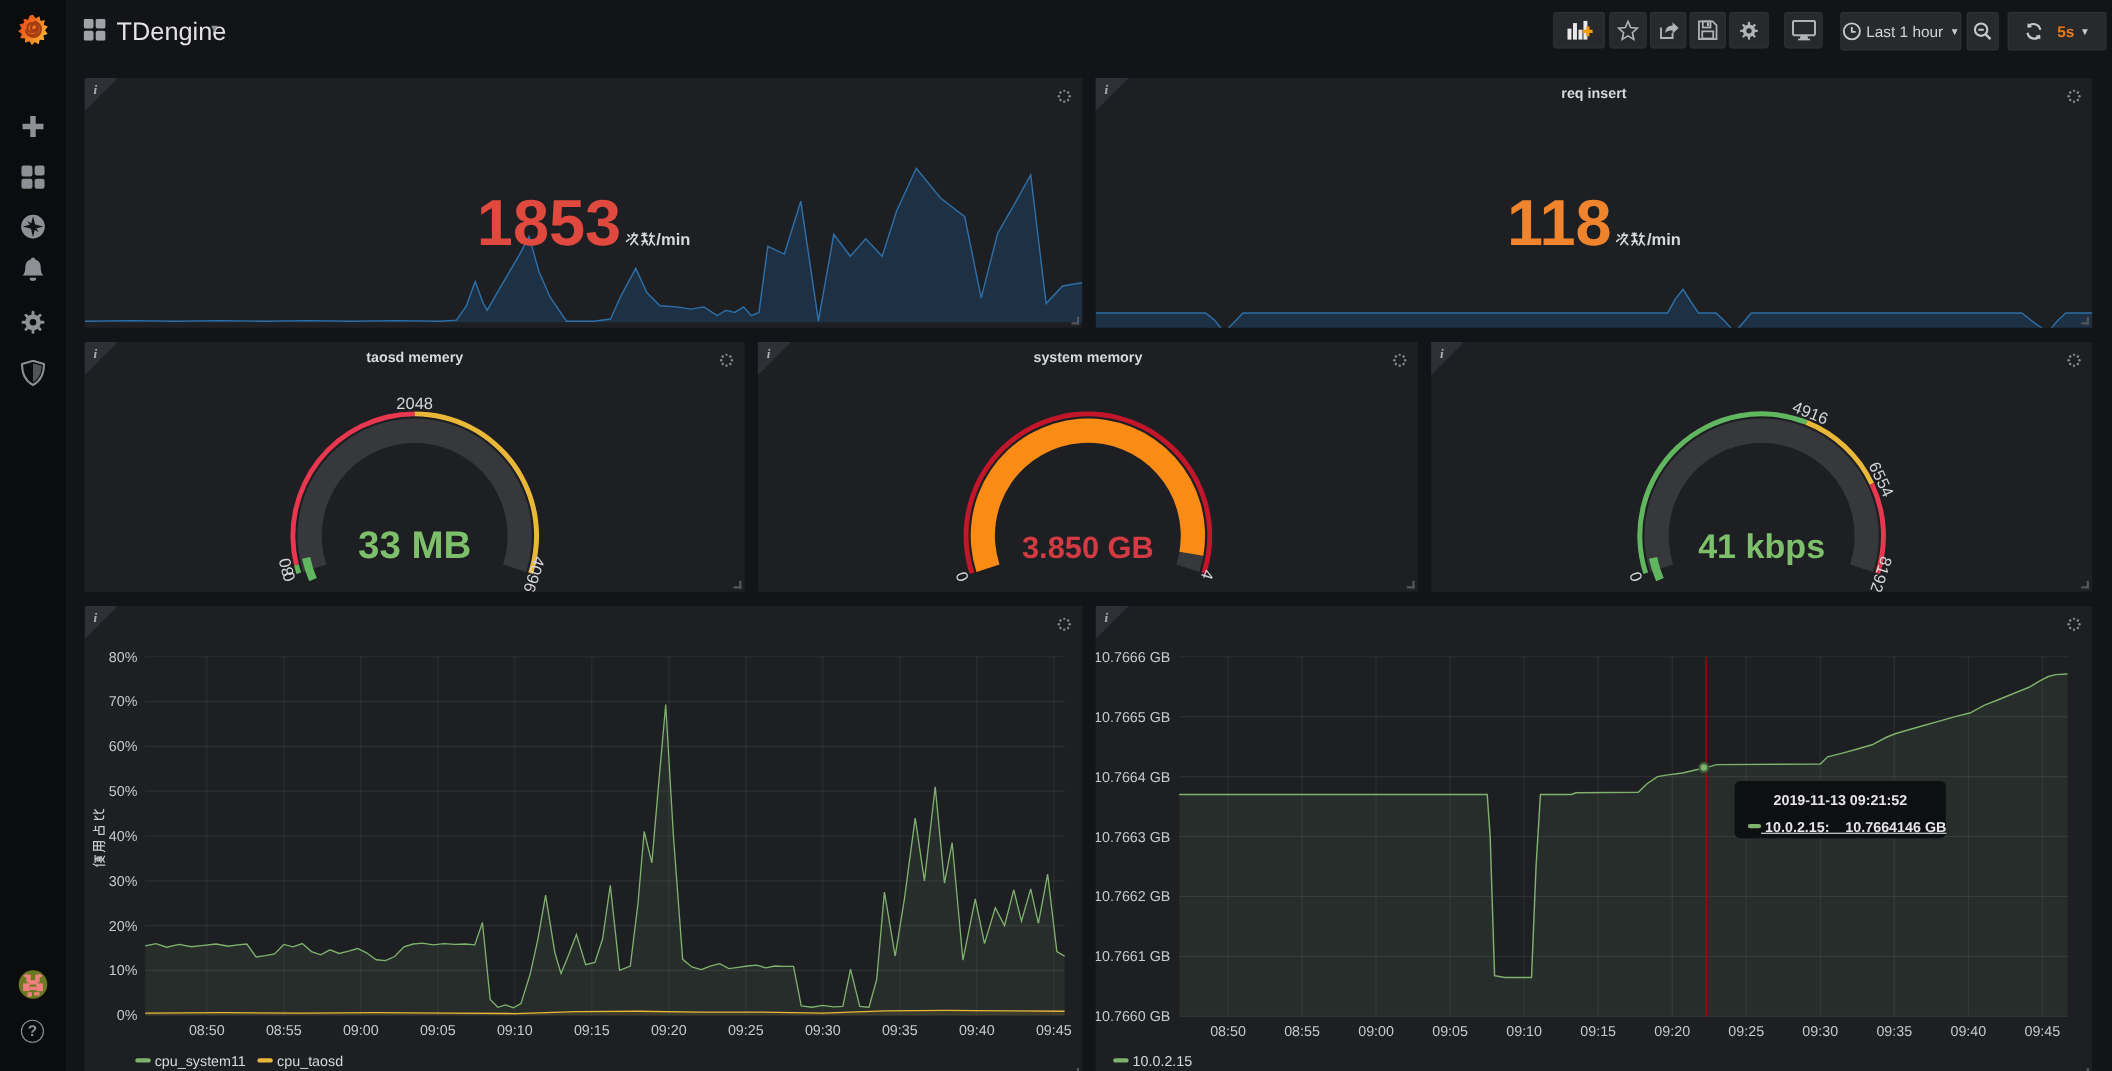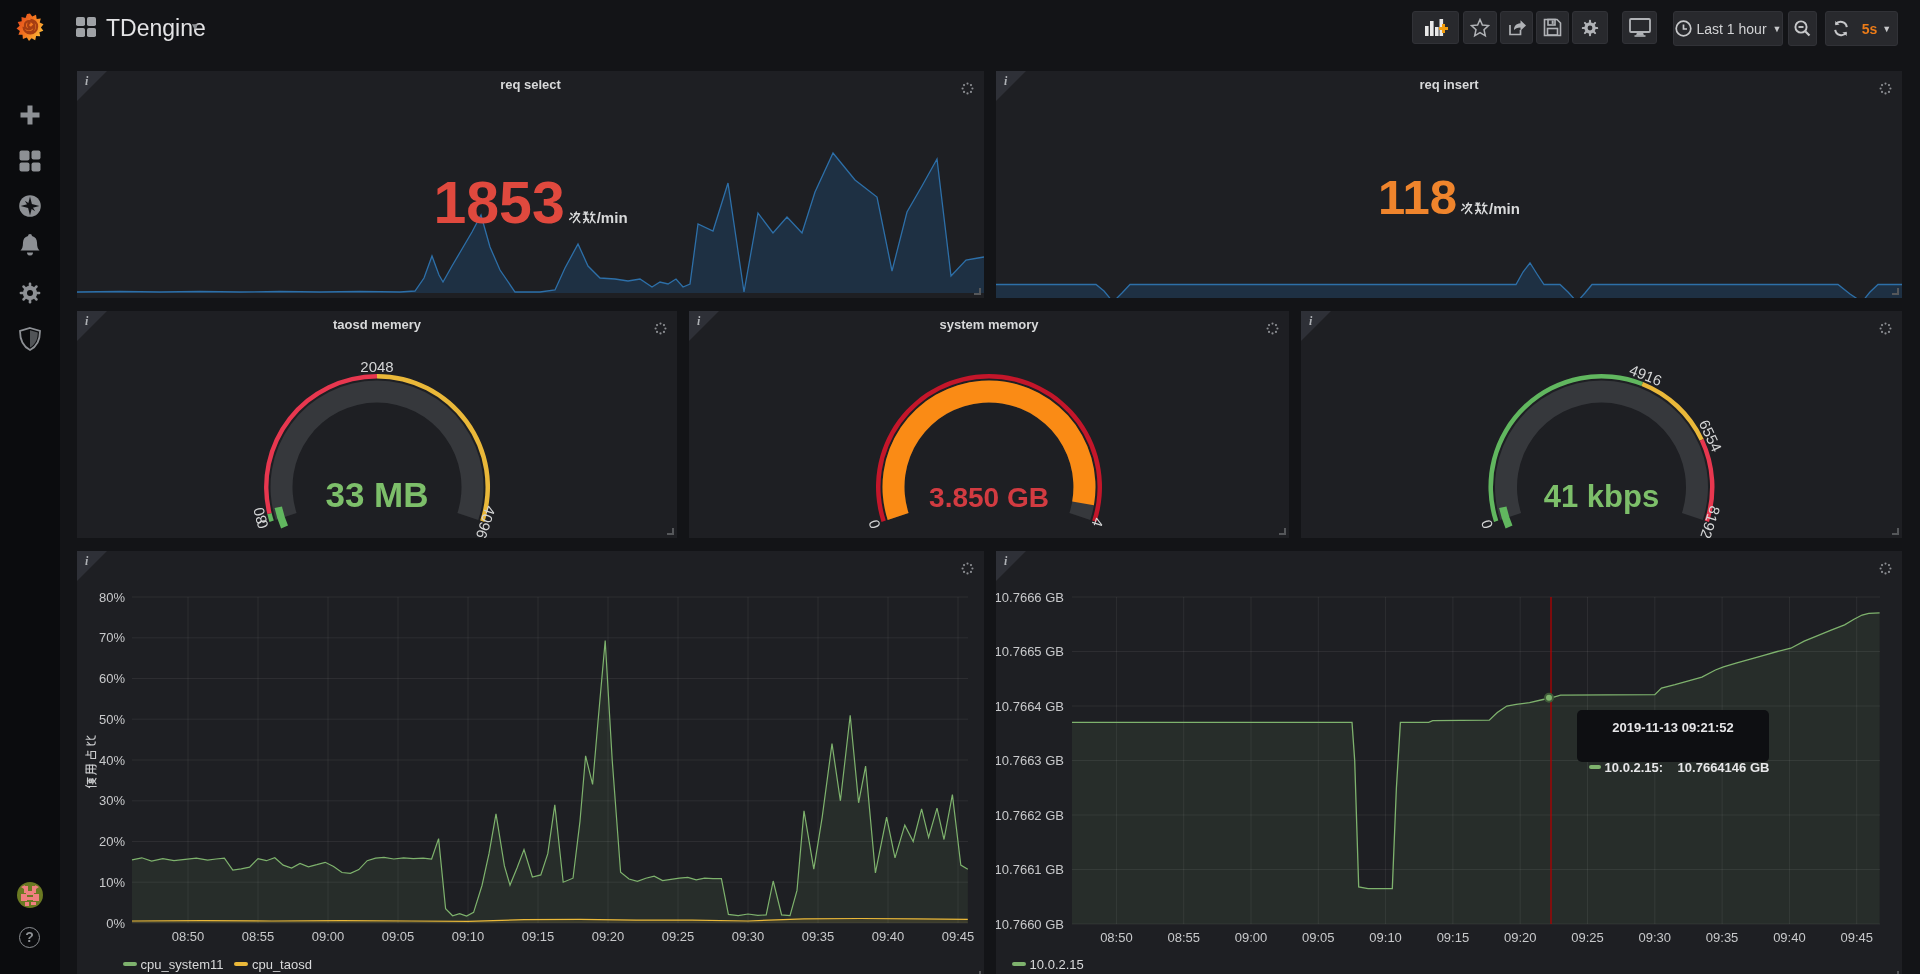--- a/index.html
+++ b/index.html
@@ -155,34 +155,33 @@
     <span style="font-size:14px;color:#d2d3d5;margin-left:5px;">Last 1 hour</span>
     <span style="font-size:9px;color:#c7c8ca;margin-left:6px;">▼</span>
   </div>
 <div class="navbtn" style="left:1788px;width:29px;top:11px;height:35px;">
     <svg width="19" height="19" viewBox="0 0 19 19">
       <circle cx="8" cy="8" r="5.6" fill="none" stroke="#c7c8ca" stroke-width="1.9"></circle>
 <line x1="5.5" y1="8" x2="10.5" y2="8" stroke="#c7c8ca" stroke-width="1.9"></line>
 <line x1="12.2" y1="12.2" x2="16.5" y2="16.5" stroke="#c7c8ca" stroke-width="2.2"></line>
     </svg>
   </div>
-<div class="navbtn" style="left:1825px;width:73px;top:11px;height:35px;">
+<div class="navbtn" style="left:1825px;width:90px;top:11px;height:35px;">
     <svg width="18" height="17" viewBox="0 0 18 17">
 <path d="M14.8 7.2 A6.2 6.2 0 0 0 3.6 4.5" fill="none" stroke="#c7c8ca" stroke-width="2"></path>
 <path d="M3.2 1 L3.4 5.3 L7.6 4.6 Z" fill="#c7c8ca"></path>
 <path d="M3.2 9.8 A6.2 6.2 0 0 0 14.4 12.5" fill="none" stroke="#c7c8ca" stroke-width="2"></path>
 <path d="M14.8 16 L14.6 11.7 L10.4 12.4 Z" fill="#c7c8ca"></path>
     </svg>
     <span style="font-size:14px;color:#eb7b18;font-weight:bold;margin-left:12px;">5s</span>
     <span style="font-size:9px;color:#c7c8ca;margin-left:5px;">▼</span>
   </div>
 <div class="panel" style="left:77px;top:71px;width:907px;height:227px;">
     <div class="corner"></div>
     <div class="corner-i">i</div>
-    <div class="ptitle">req select</div>
     <div class="spin"><svg width="13" height="13" viewBox="0 0 13 13">
 <g fill="#8a8c90">
           <circle cx="6.5" cy="1.6" r="1.05"></circle>
           <circle cx="9.97" cy="3.03" r="1.1"></circle>
 <circle cx="11.4" cy="6.5" r="1.1"></circle>
           <circle cx="9.97" cy="9.97" r="1.1"></circle>
 <circle cx="6.5" cy="11.4" r="1.1"></circle>
           <circle cx="3.03" cy="9.97" r="1.1"></circle>
 <circle cx="1.6" cy="6.5" r="1.1"></circle>
           <circle cx="3.03" cy="3.03" r="1.1"></circle>
@@ -227,21 +226,21 @@
 <circle cx="6.5" cy="11.4" r="1.1"></circle>
           <circle cx="3.03" cy="9.97" r="1.1"></circle>
 <circle cx="1.6" cy="6.5" r="1.1"></circle>
           <circle cx="3.03" cy="3.03" r="1.1"></circle>
         </g>
       </svg></div>
     <svg style="position:absolute;left:0;top:0" width="906" height="227" viewBox="0 0 906 227">
       <path d="M 0.0 231.5 L 0.0 213.5 L 100.0 213.5 L 108.0 220.0 L 117.0 231.0 L 126.0 222.0 L 134.0 213.5 L 304.0 213.5 L 520.0 213.5 L 527.0 201.0 L 534.0 192.0 L 541.0 203.0 L 548.0 213.5 L 564.0 213.5 L 572.0 221.0 L 581.0 231.0 L 589.0 222.0 L 596.0 213.5 L 754.0 213.5 L 842.0 213.5 L 854.0 223.0 L 866.0 231.0 L 874.0 221.0 L 882.0 213.5 L 906.0 213.5 L 906.0 231.5 Z" fill="rgba(31,120,193,0.20)"></path>
       <polyline points="0.0,213.5 100.0,213.5 108.0,220.0 117.0,231.0 126.0,222.0 134.0,213.5 304.0,213.5 520.0,213.5 527.0,201.0 534.0,192.0 541.0,203.0 548.0,213.5 564.0,213.5 572.0,221.0 581.0,231.0 589.0,222.0 596.0,213.5 754.0,213.5 842.0,213.5 854.0,223.0 866.0,231.0 874.0,221.0 882.0,213.5 906.0,213.5" fill="none" stroke="#2d6fa8" stroke-width="1.3"></polyline>
     </svg>
-    <div style="position:absolute;left:0;right:0;top:98px;text-align:center;"><span style="font-size:49px;font-weight:bold;color:#ef842c;">118</span><span style="margin-left:2px;"><svg width="15" height="15" viewBox="0 0 20 20" style="vertical-align:-2px">
+    <div style="position:absolute;left:0;right:0;top:98px;text-align:center;"><span style="font-size:59px;font-weight:bold;color:#ef842c;">118</span><span style="margin-left:2px;"><svg width="15" height="15" viewBox="0 0 20 20" style="vertical-align:-2px">
           <path d="M5 4.5 L7 6.5" fill="none" stroke="#d8d9da" stroke-width="1.9" stroke-linecap="round"></path>
           <path d="M3.5 12.5 L6.5 10" fill="none" stroke="#d8d9da" stroke-width="1.9" stroke-linecap="round"></path>
           <path d="M12.5 2.5 Q12 6 8.5 9.5" fill="none" stroke="#d8d9da" stroke-width="1.9" stroke-linecap="round"></path>
           <path d="M10 5 H16.5 Q15.5 8 13.5 10" fill="none" stroke="#d8d9da" stroke-width="1.9" stroke-linecap="round"></path>
           <path d="M13 9.5 Q12 13 8.5 16.5" fill="none" stroke="#d8d9da" stroke-width="1.9" stroke-linecap="round"></path>
           <path d="M12.7 10.5 Q14 14 17.2 16.5" fill="none" stroke="#d8d9da" stroke-width="1.9" stroke-linecap="round"></path>
         </svg><svg width="15" height="15" viewBox="0 0 20 20" style="vertical-align:-2px">
           <path d="M5 2.5 V9" fill="none" stroke="#d8d9da" stroke-width="1.9" stroke-linecap="round"></path>
           <path d="M1.8 5.5 H8.2" fill="none" stroke="#d8d9da" stroke-width="1.9" stroke-linecap="round"></path>
           <path d="M2.8 2.8 L4.5 4.5" fill="none" stroke="#d8d9da" stroke-width="1.9" stroke-linecap="round"></path>
@@ -486,16 +485,16 @@
       <text x="456.9" y="391" font-size="13" fill="#c8c9cb" text-anchor="middle">09:15</text>
       <text x="524.2" y="391" font-size="13" fill="#c8c9cb" text-anchor="middle">09:20</text>
       <text x="591.5" y="391" font-size="13" fill="#c8c9cb" text-anchor="middle">09:25</text>
       <text x="658.8" y="391" font-size="13" fill="#c8c9cb" text-anchor="middle">09:30</text>
       <text x="726.1" y="391" font-size="13" fill="#c8c9cb" text-anchor="middle">09:35</text>
       <text x="793.4" y="391" font-size="13" fill="#c8c9cb" text-anchor="middle">09:40</text>
       <text x="860.7" y="391" font-size="13" fill="#c8c9cb" text-anchor="middle">09:45</text>
     </svg>
     <div style="position:absolute;left:581px;top:159px;width:192px;height:52px;background:#0e0f12;border-radius:5px;font-size:13px;color:#e6e6e8;font-weight:bold;white-space:nowrap;">
       <div style="text-align:center;margin-top:10px;">2019-11-13 09:21:52</div>
-      <div style="margin:25px 0 0 12px;"><span style="display:inline-block;width:12px;height:4px;background:#7eb26d;border-radius:2px;vertical-align:3px;"></span> 10.0.2.15: &nbsp;&nbsp;&nbsp;10.7664146 GB</div>
+      <div style="margin:9px 0 0 12px;text-decoration:underline;"><span style="display:inline-block;width:12px;height:4px;background:#7eb26d;border-radius:2px;vertical-align:3px;"></span> 10.0.2.15: &nbsp;&nbsp;&nbsp;10.7664146 GB</div>
     </div>
     <div style="position:absolute;left:16px;top:406px;font-size:13px;color:#d8d9da;"><span style="display:inline-block;width:14px;height:4px;background:#7eb26d;border-radius:2px;vertical-align:3px;"></span> 10.0.2.15</div>
     <div class="rsz"></div>
   </div>
 </body></html>

